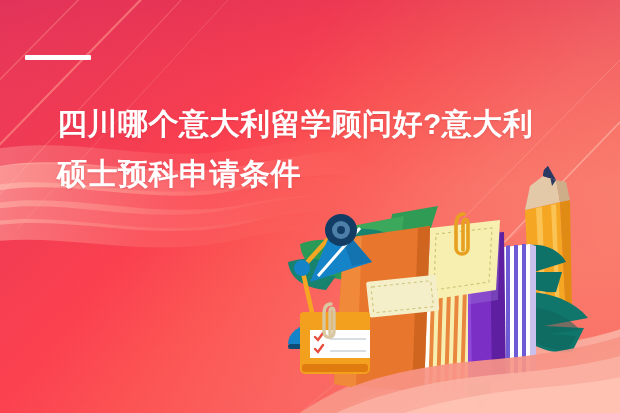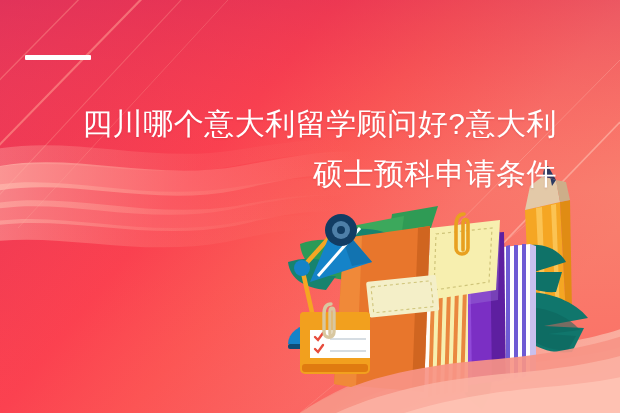--- a/index.html
+++ b/index.html
@@ -15,25 +15,24 @@
   svg.layer{display:block;width:620px;height:413px;}
 
   
   #divider{
     position:absolute;left:25px;top:55px;width:66px;height:5px;
     background:#FFFFFF;border-radius:1px;
   }
   #headline{
     position:absolute;left:57px;top:99px;width:500px;
     color:#FFFFFF;
-    font-size:30px;line-height:50px;font-weight:normal;
+    font-size:30px;line-height:50px;font-weight:bold;
     letter-spacing:.5px;
     text-shadow:0 1px 2px rgba(150,20,40,.18);
     white-space:pre-wrap;
-    text-align:right;
   }
 </style>
 </head>
 <body>
 
 <div id="banner">
 
   <svg class="layer" viewBox="0 0 620 413" preserveAspectRatio="none">
     <defs>
       <linearGradient id="bgGrad" x1="0" y1="0" x2="1" y2="0.55">

